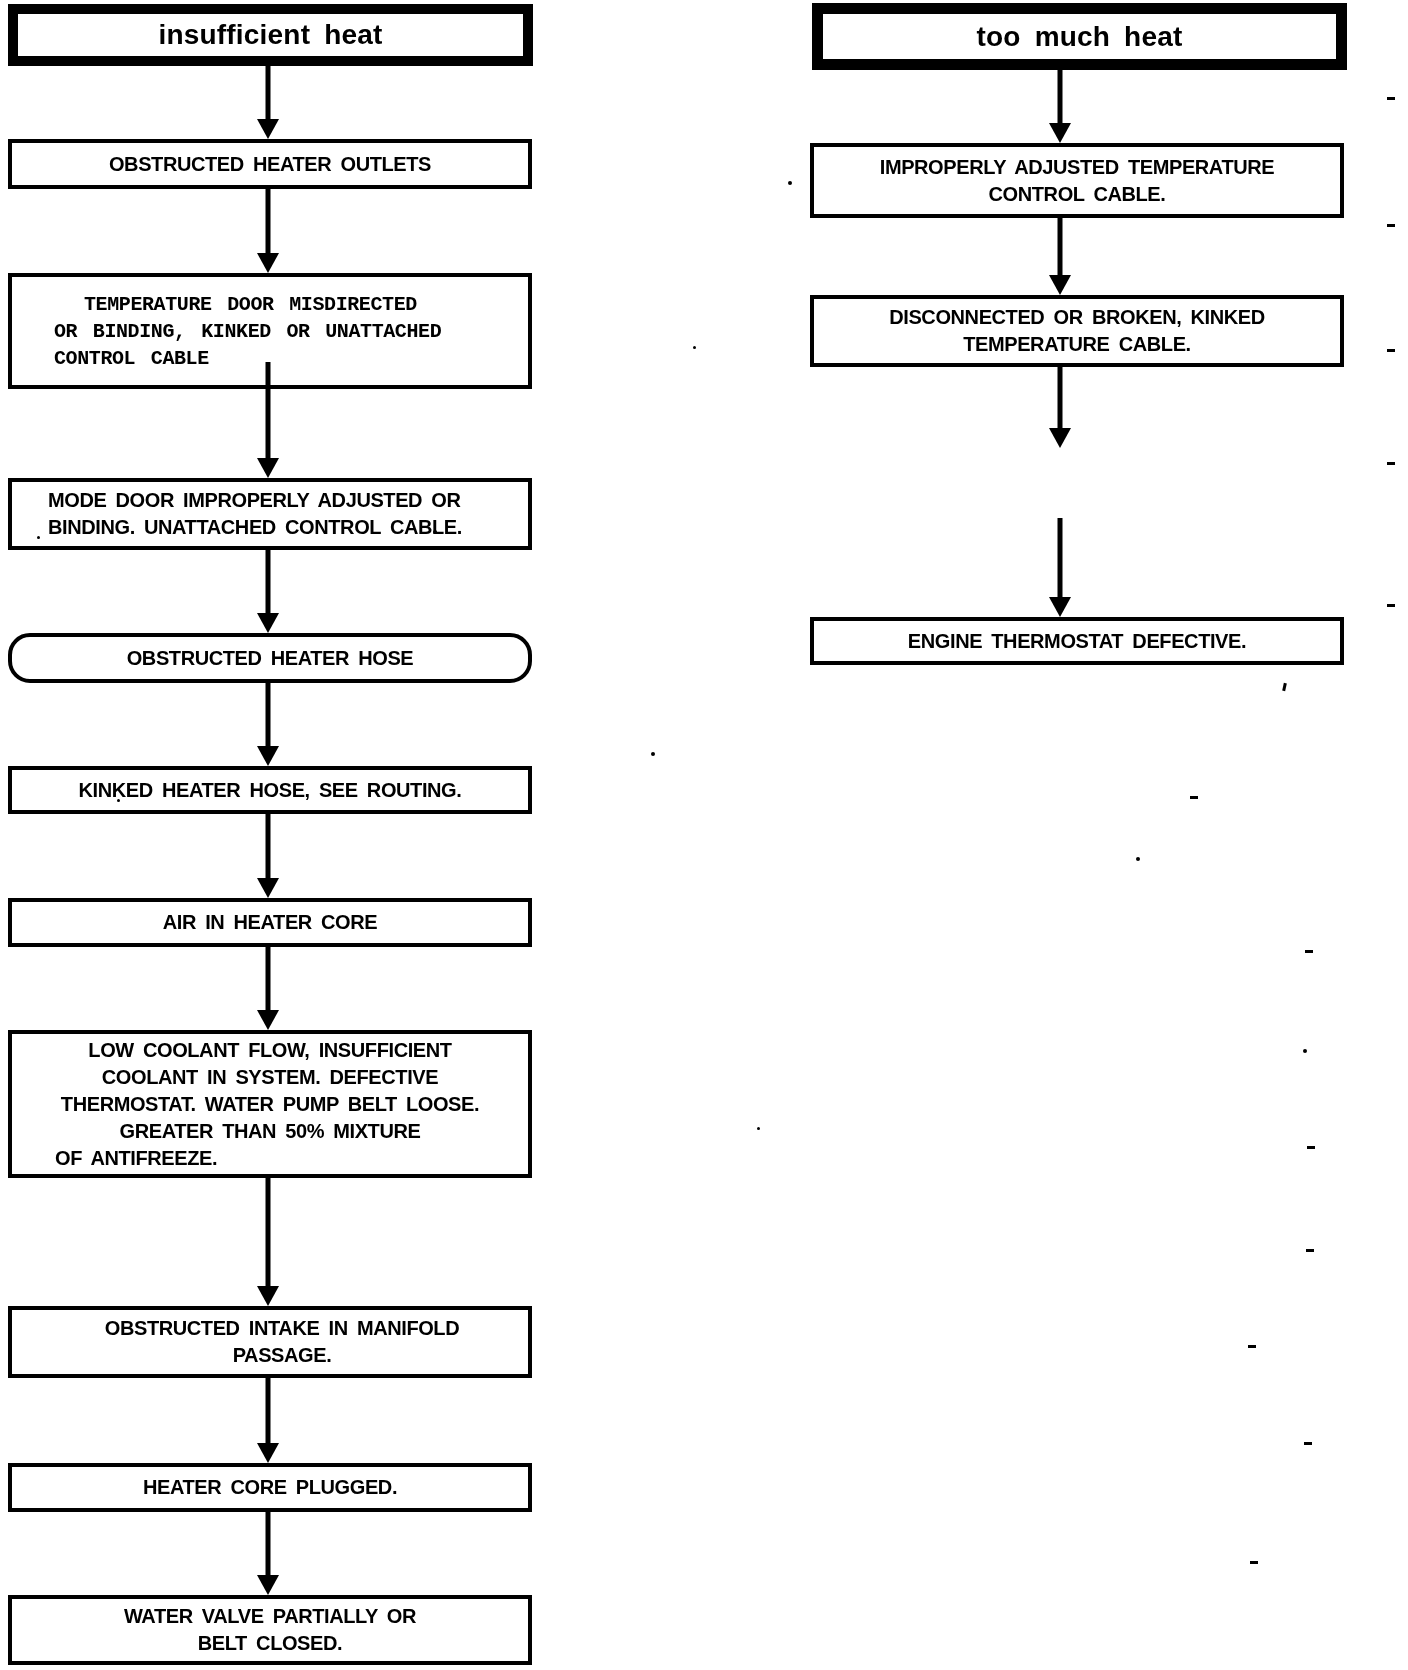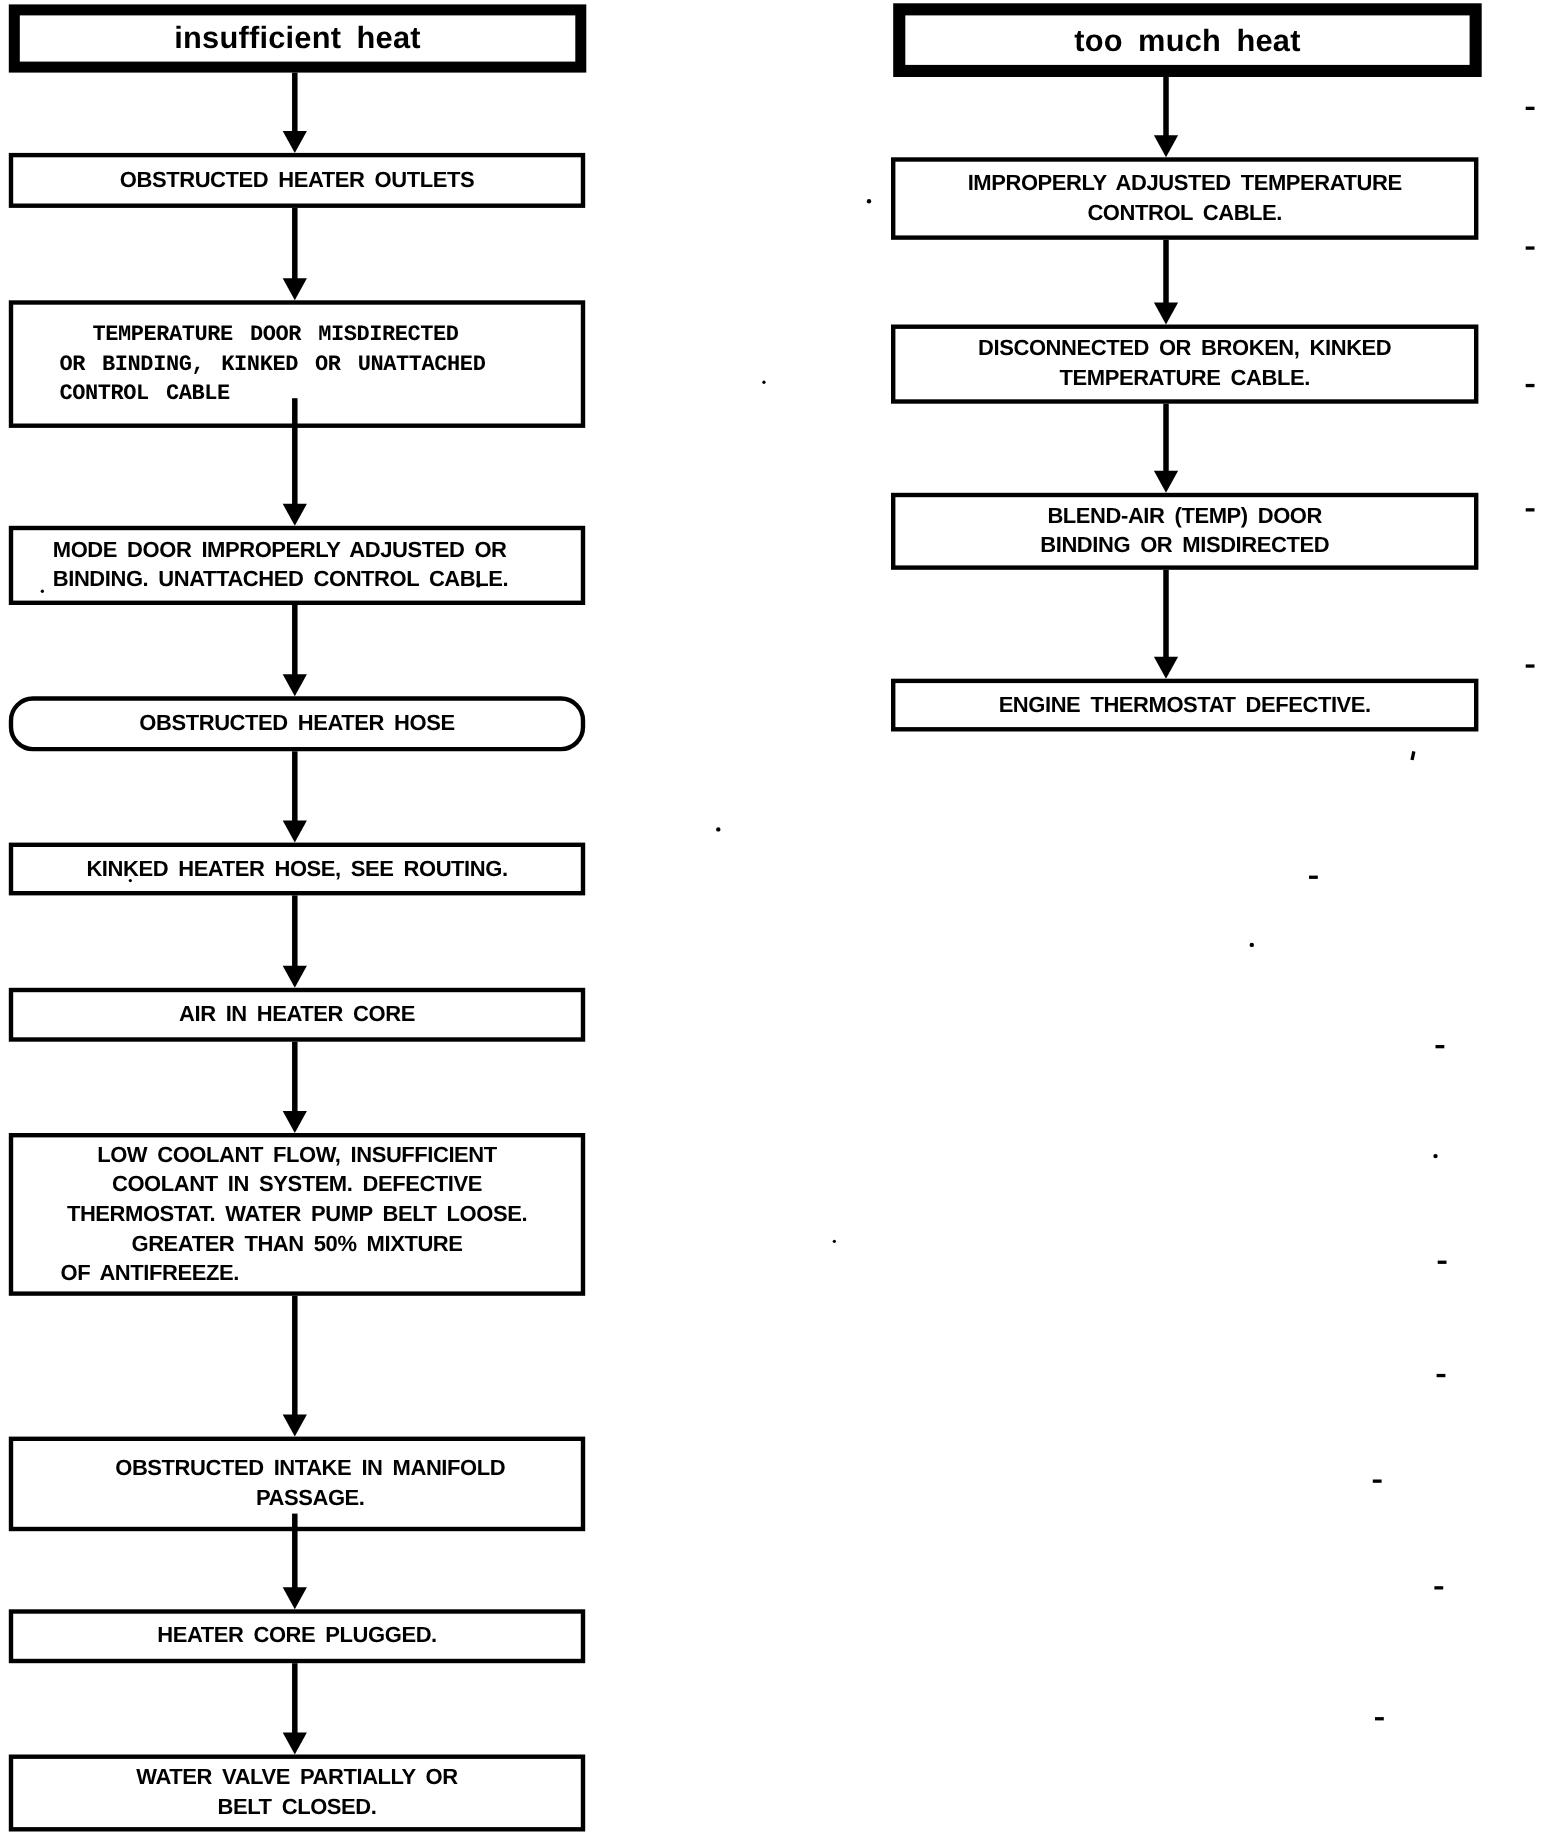--- a/index.html
+++ b/index.html
@@ -160,21 +160,21 @@
     <div class="line">THERMOSTAT. WATER PUMP BELT LOOSE.</div>
     <div class="line">GREATER THAN 50% MIXTURE</div>
     <div class="line self-left">OF ANTIFREEZE.</div>
   </div>
 
   <div class="arrow" style="left:256px;top:1178px;height:128px;">
     <div class="shaft"></div>
     <div class="head"></div>
   </div>
 
-  <div class="fbox" style="left:8px;top:1306px;width:524px;height:86px;padding-left:24px;">
+  <div class="fbox" style="left:8px;top:1306px;width:524px;height:72px;padding-left:24px;">
     <div class="line">OBSTRUCTED INTAKE IN MANIFOLD</div>
     <div class="line">PASSAGE.</div>
   </div>
 
   <div class="arrow" style="left:256px;top:1376px;height:87px;">
     <div class="shaft"></div>
     <div class="head"></div>
   </div>
 
   <div class="fbox" style="left:8px;top:1463px;width:524px;height:49px;">
@@ -213,24 +213,20 @@
   <div class="fbox" style="left:810px;top:295px;width:534px;height:72px;">
     <div class="line">DISCONNECTED OR BROKEN, KINKED</div>
     <div class="line">TEMPERATURE CABLE.</div>
   </div>
 
   <div class="arrow" style="left:1048px;top:367px;height:81px;">
     <div class="shaft"></div>
     <div class="head"></div>
   </div>
 
-  <div class="fbox" style="left:810px;top:448px;width:534px;height:70px;">
-    <div class="line">BLEND-AIR (TEMP) DOOR</div>
-    <div class="line">BINDING OR MISDIRECTED</div>
-  </div>
 
   <div class="arrow" style="left:1048px;top:518px;height:99px;">
     <div class="shaft"></div>
     <div class="head"></div>
   </div>
 
   <div class="fbox" style="left:810px;top:617px;width:534px;height:48px;">
     <div class="line">ENGINE THERMOSTAT DEFECTIVE.</div>
   </div>
 

